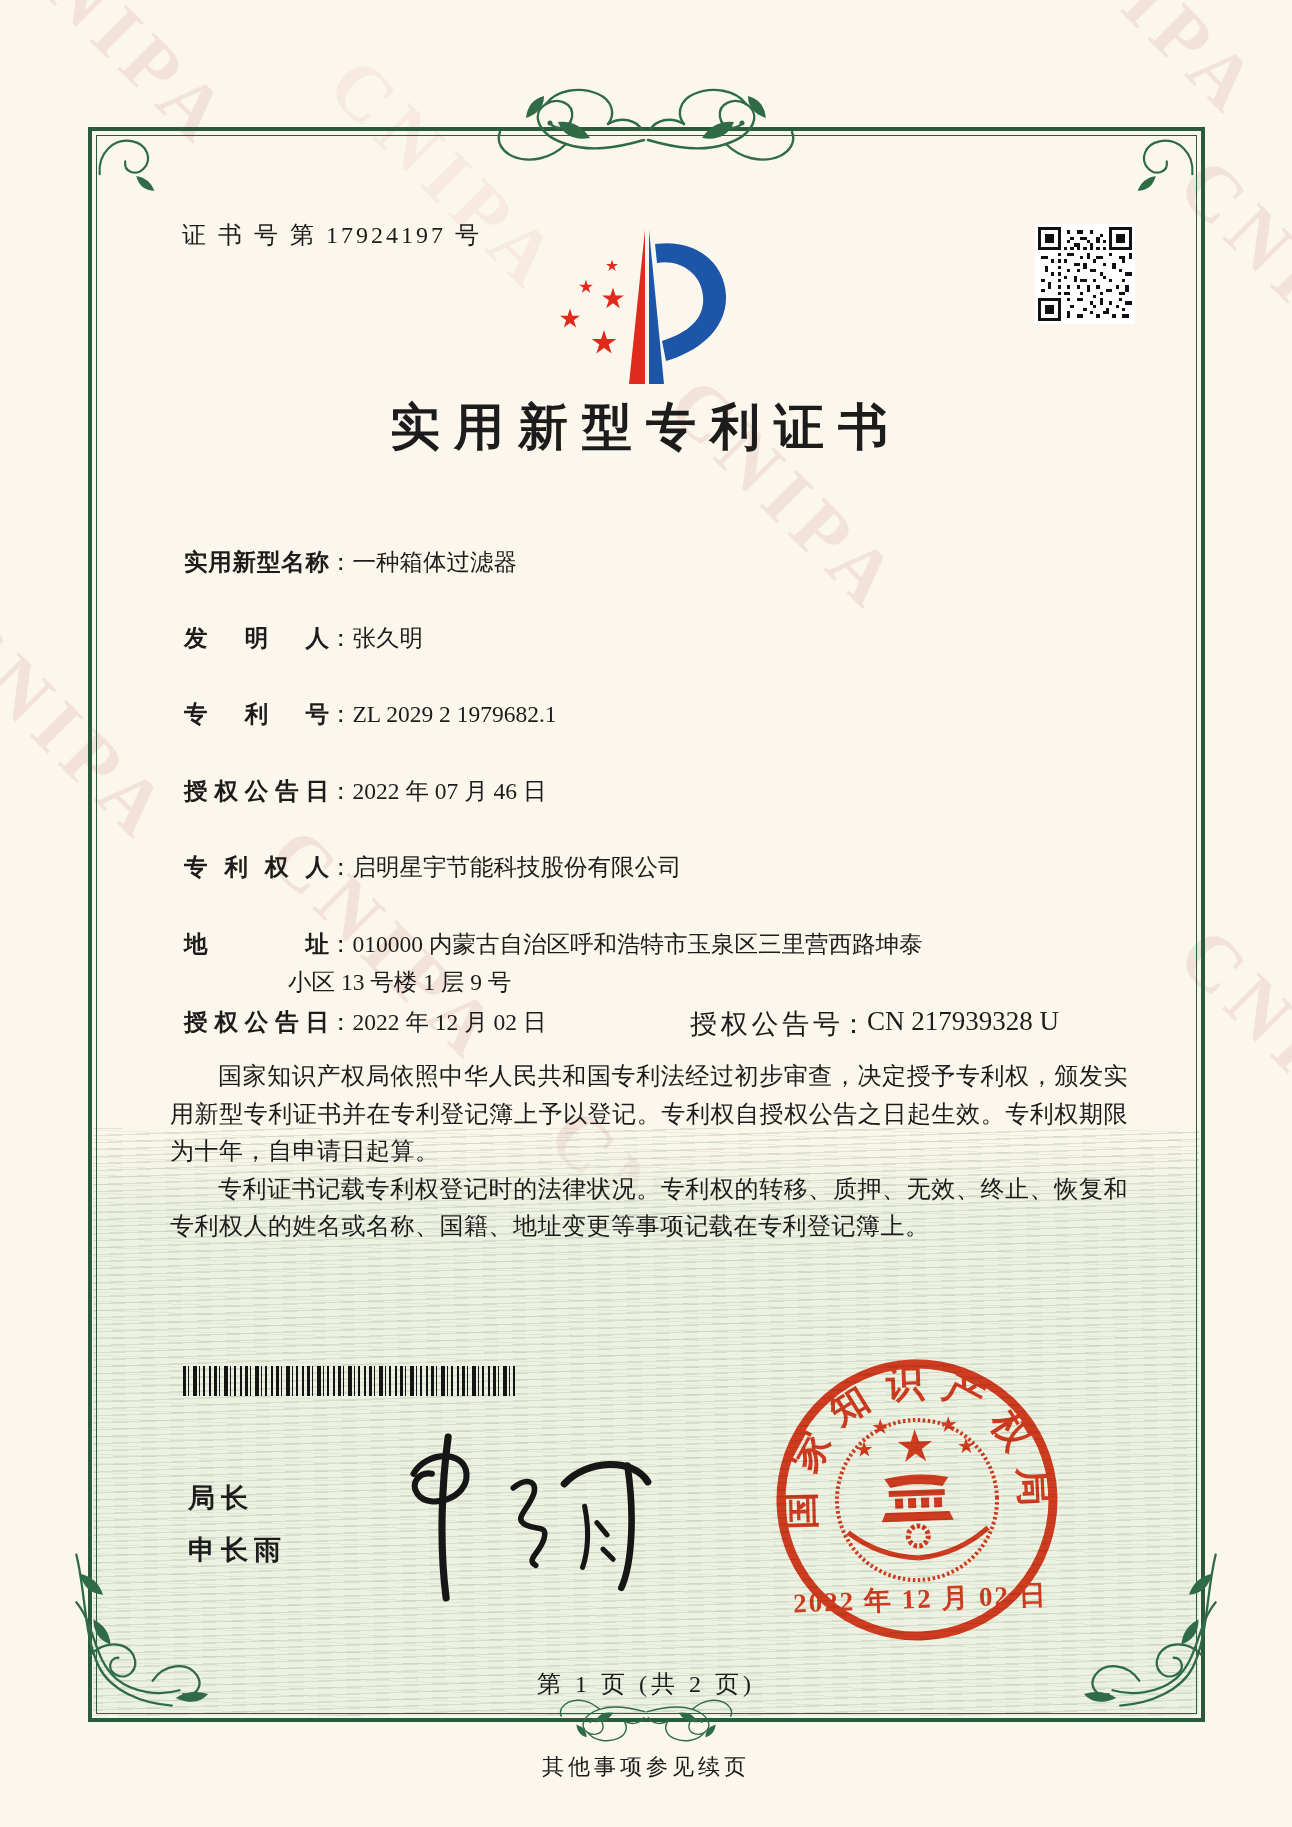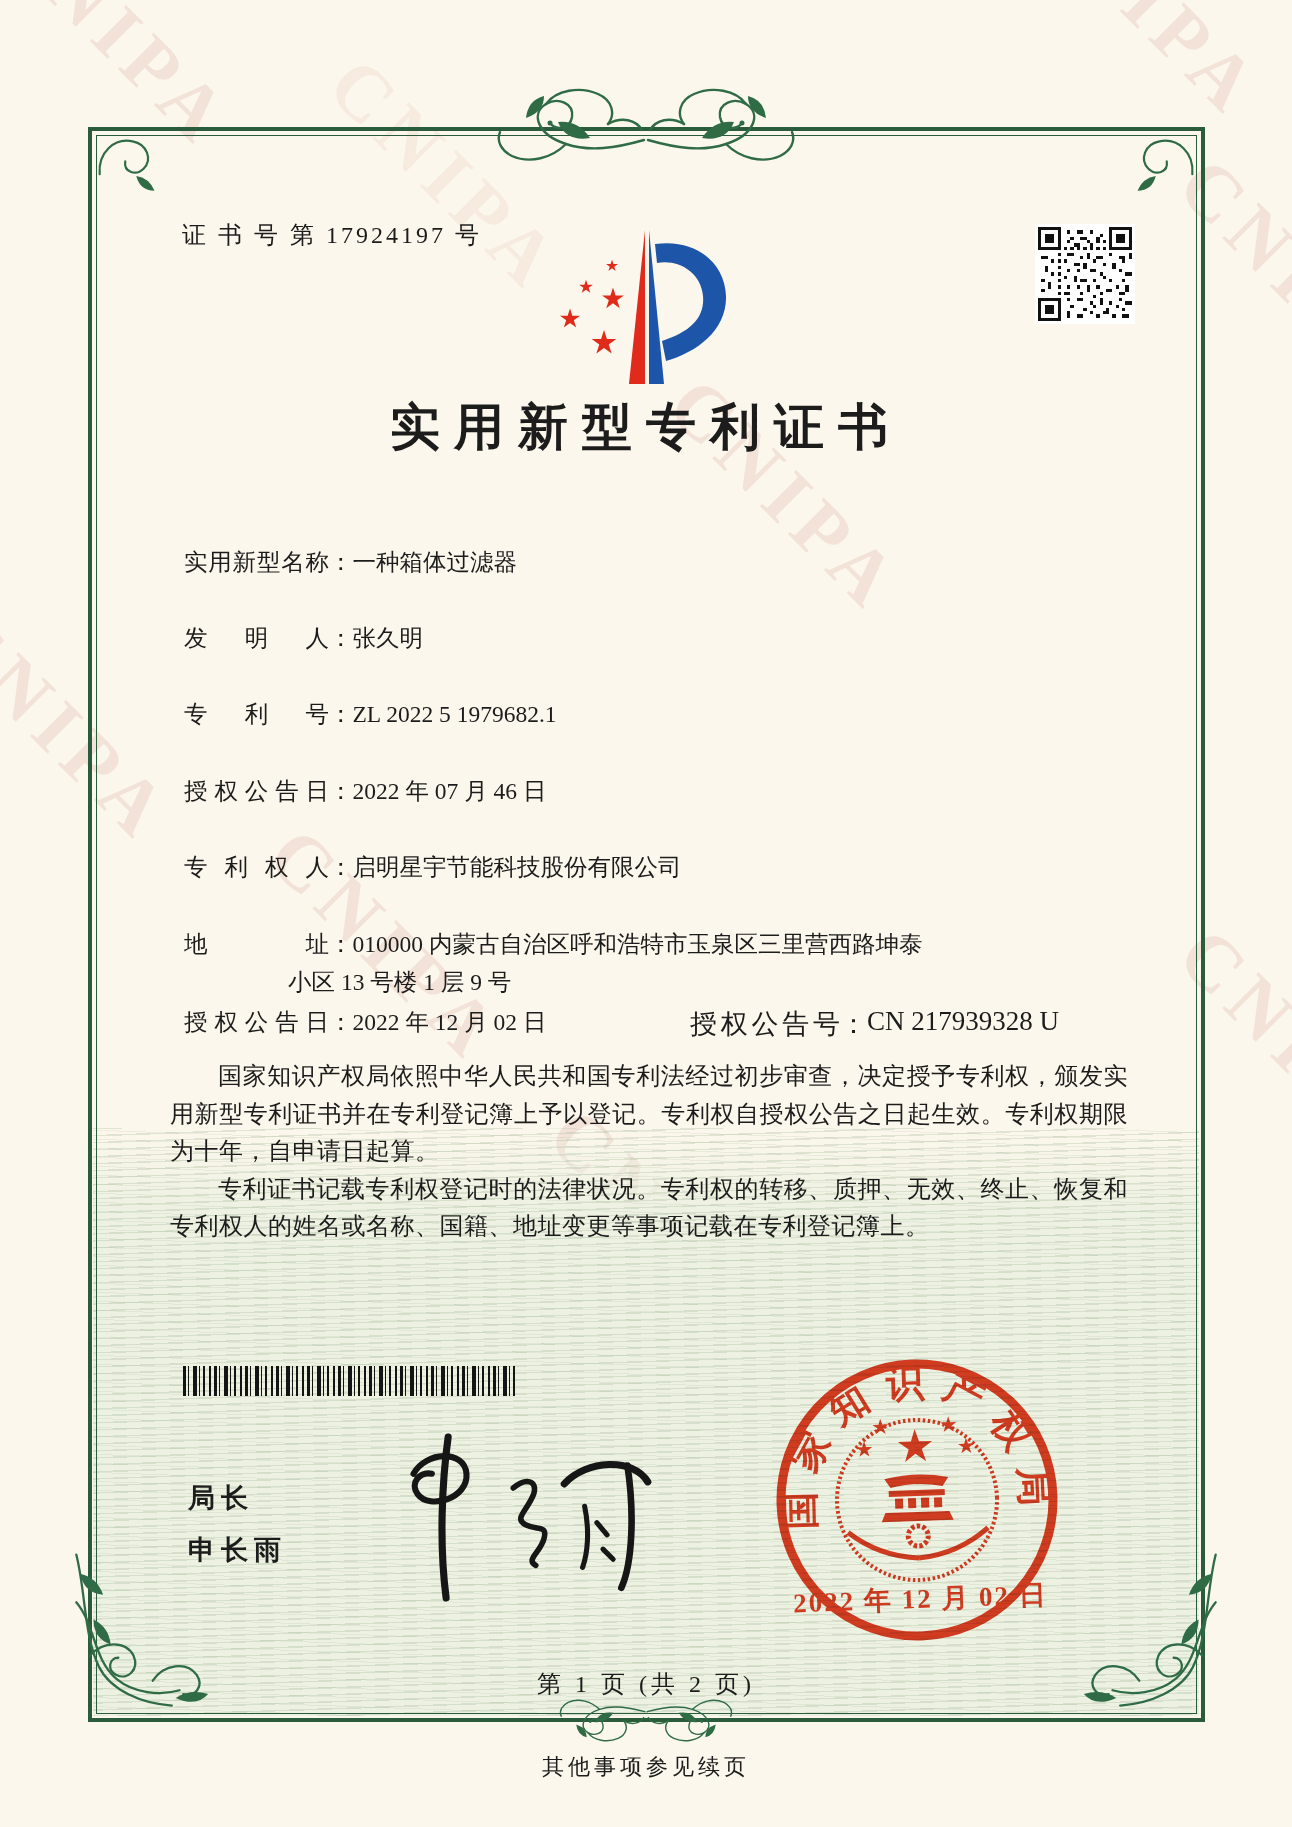--- a/index.html
+++ b/index.html
@@ -24,21 +24,21 @@
   .orn .lf{fill:#2f6b45;stroke:none;}
   .orn .dot{fill:#2f6b45;}
   
   .cert-no{position:absolute;left:168px;top:219px;font-size:24px;letter-spacing:3px;z-index:3;margin-left:14px;}
   .logo{position:absolute;left:545px;top:222px;z-index:3;}
   .qr{position:absolute;left:1035px;top:224px;width:100px;height:100px;background:#fff;z-index:3;}
   .doc-title{position:absolute;left:0;right:0;top:394px;text-align:center;font-size:50px;
              font-weight:bold;letter-spacing:14px;z-index:3;}
   
   .row{position:absolute;left:184px;font-size:23.5px;line-height:32px;z-index:3;white-space:nowrap;}
-  .lab{display:inline-block;width:145px;text-align:justify;text-align-last:justify;vertical-align:top;}
+  .lab{display:inline-block;width:145px;text-align:justify;text-align-last:justify;vertical-align:top;font-weight:bold;}
   .lab2{display:inline-block;width:150px;text-align:justify;text-align-last:justify;vertical-align:top;}
   .colon{display:inline-block;vertical-align:top;}
   .val{display:inline-block;vertical-align:top;}
   .addr2{position:absolute;left:288px;top:966px;font-size:23.5px;z-index:3;white-space:nowrap;}
   .grant2{position:absolute;left:690px;top:1006px;font-size:27px;z-index:3;white-space:nowrap;}
   
   .paras{position:absolute;left:170px;top:1058px;width:958px;z-index:3;}
   .paras p{margin:0;font-size:24px;line-height:37.5px;text-indent:2em;text-align:justify;letter-spacing:.5px;}
   
   .barcode{position:absolute;left:183px;top:1366px;width:332px;height:30px;z-index:3;
@@ -184,21 +184,21 @@
 
   <div class="doc-title">实用新型专利证书</div>
 
   <div class="row" style="top:546px">
     <span class="lab">实用新型名称</span><span class="colon">：</span><span class="val">一种箱体过滤器</span>
   </div>
   <div class="row" style="top:622px">
     <span class="lab">发明人</span><span class="colon">：</span><span class="val">张久明</span>
   </div>
   <div class="row" style="top:698px">
-    <span class="lab">专利号</span><span class="colon">：</span><span class="val">ZL 2022 5 1979682.1</span>
+    <span class="lab">专利号</span><span class="colon">：</span><span class="val">ZL 2029 2 1979682.1</span>
   </div>
   <div class="row" style="top:775px">
     <span class="lab">授权公告日</span><span class="colon">：</span><span class="val">2022 年 07 月 46 日</span>
   </div>
   <div class="row" style="top:851px">
     <span class="lab">专利权人</span><span class="colon">：</span><span class="val">启明星宇节能科技股份有限公司</span>
   </div>
   <div class="row" style="top:928px">
     <span class="lab">地址</span><span class="colon">：</span><span class="val">010000  内蒙古自治区呼和浩特市玉泉区三里营西路坤泰</span>
   </div>

